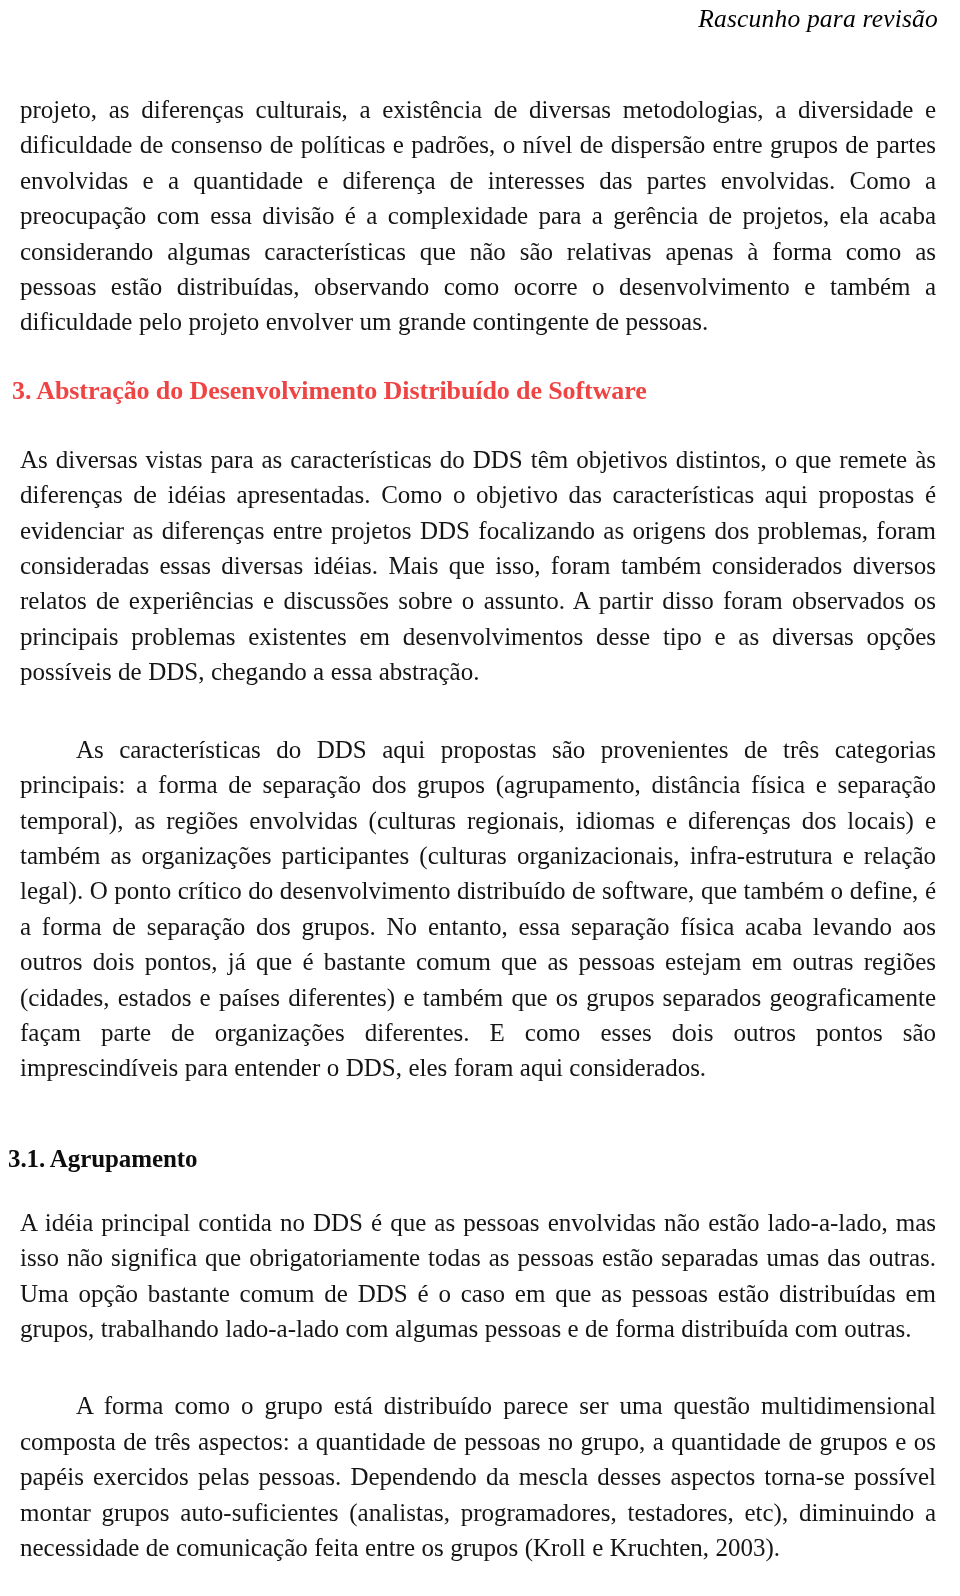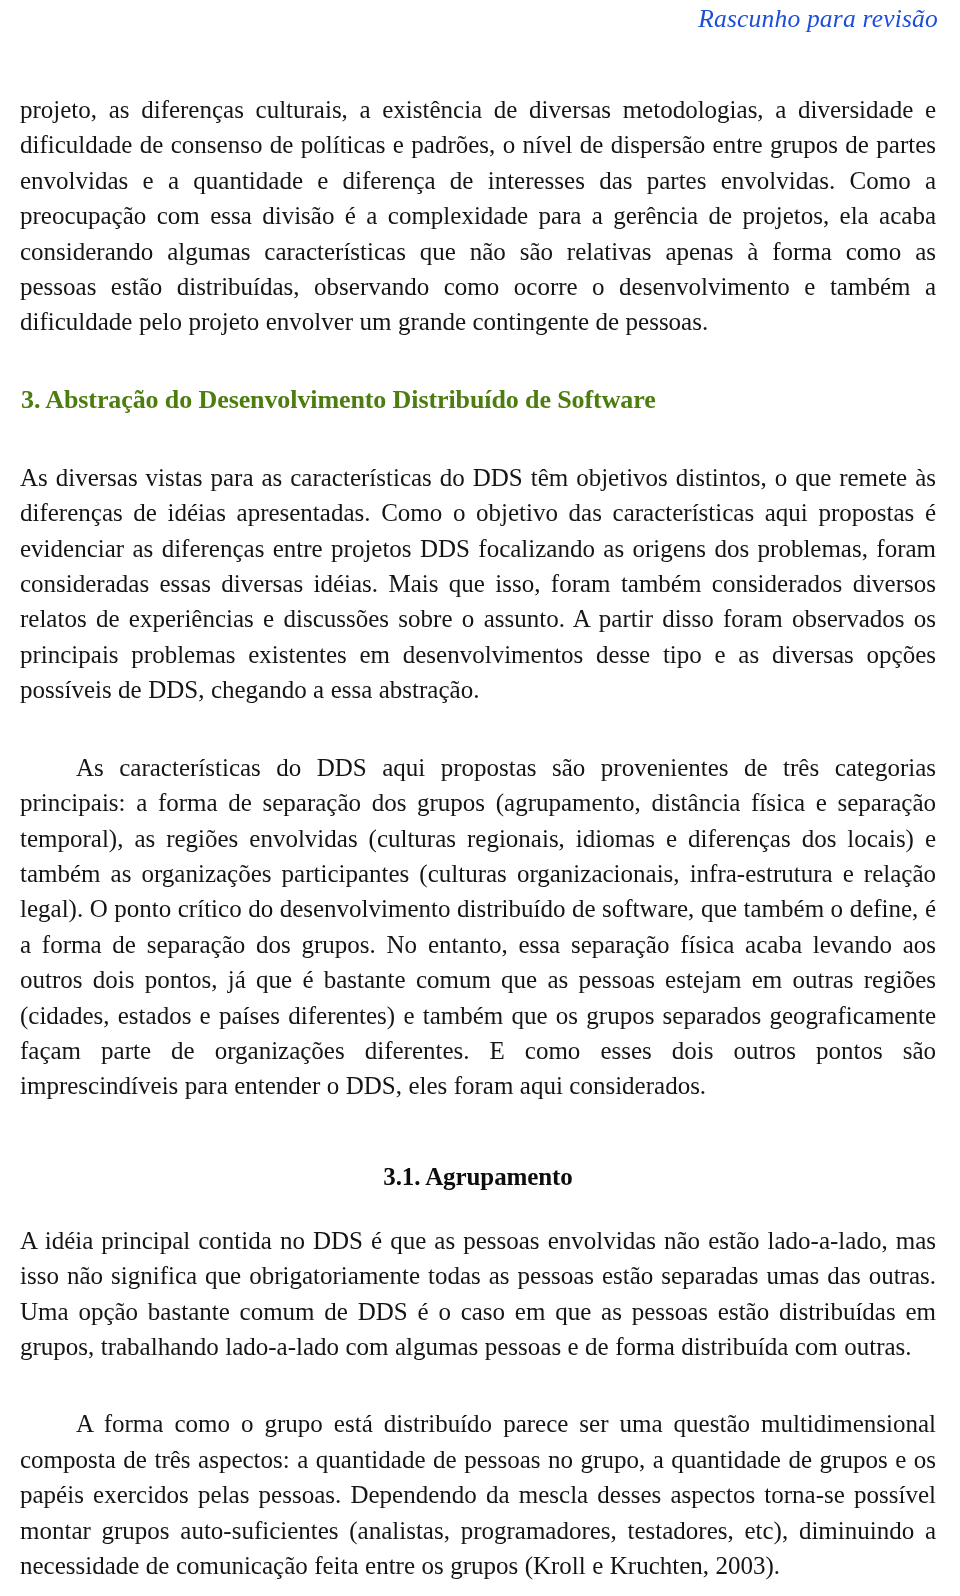--- a/index.html
+++ b/index.html
@@ -22,21 +22,21 @@
     box-sizing: border-box;
     padding: 0 12px 0 8px;
     background: #fff;
   }
   .running-header {
     text-align: right;
     font-style: italic;
     font-size: 25.5px;
     line-height: 1;
     letter-spacing: 0.2px;
-    color: #1d4ed8;
+    color: #000000;
     padding-top: 6px;
     padding-right: 10px;
     height: 34px;
     font-family: "Liberation Serif", "DejaVu Serif", serif;
   }
   .header-rule {
     height: 0;
     border: 0;
     margin: 0;
   }
@@ -50,35 +50,34 @@
     font-size: 25px;
     line-height: 35.4px;
     color: #151515;
     word-spacing: 0.2px;
     hyphens: none;
   }
   p.para.indent {
     text-indent: 56px;
   }
   h2.section-heading {
-    margin: 13px;
+    margin: 4px;
     font-size: 26px;
     font-weight: bold;
     line-height: 34px;
-    color: #4d7c0f;
+    color: #ef4444;
     letter-spacing: -0.1px;
   }
   h3.subsection-heading {
     margin: 0;
     font-size: 25px;
     font-weight: bold;
     line-height: 33px;
     color: #0d0d0d;
     letter-spacing: -0.1px;
-    text-align: center;
   }
   .gap-sm { height: 18px; }
   .gap-md { height: 26px; }
 </style>
 </head>
 <body>
 
 <div class="page">
 
   <div class="running-header">Rascunho para revisão</div>

